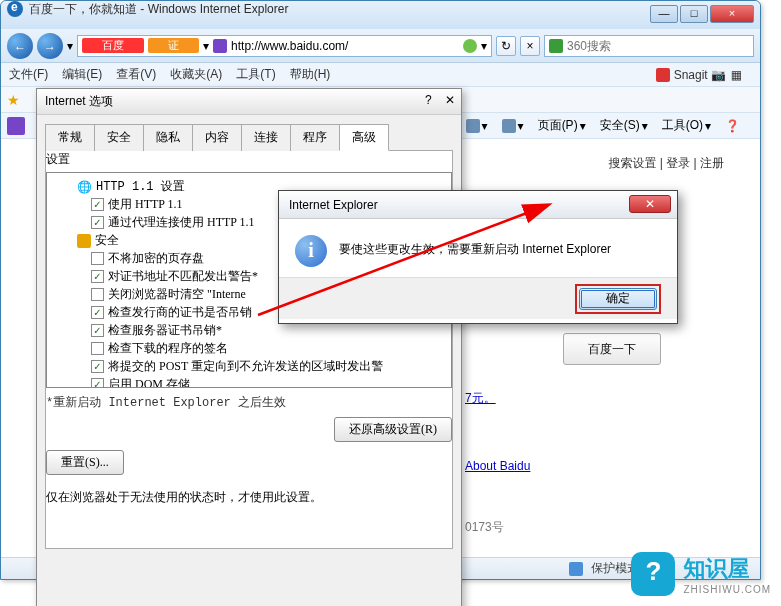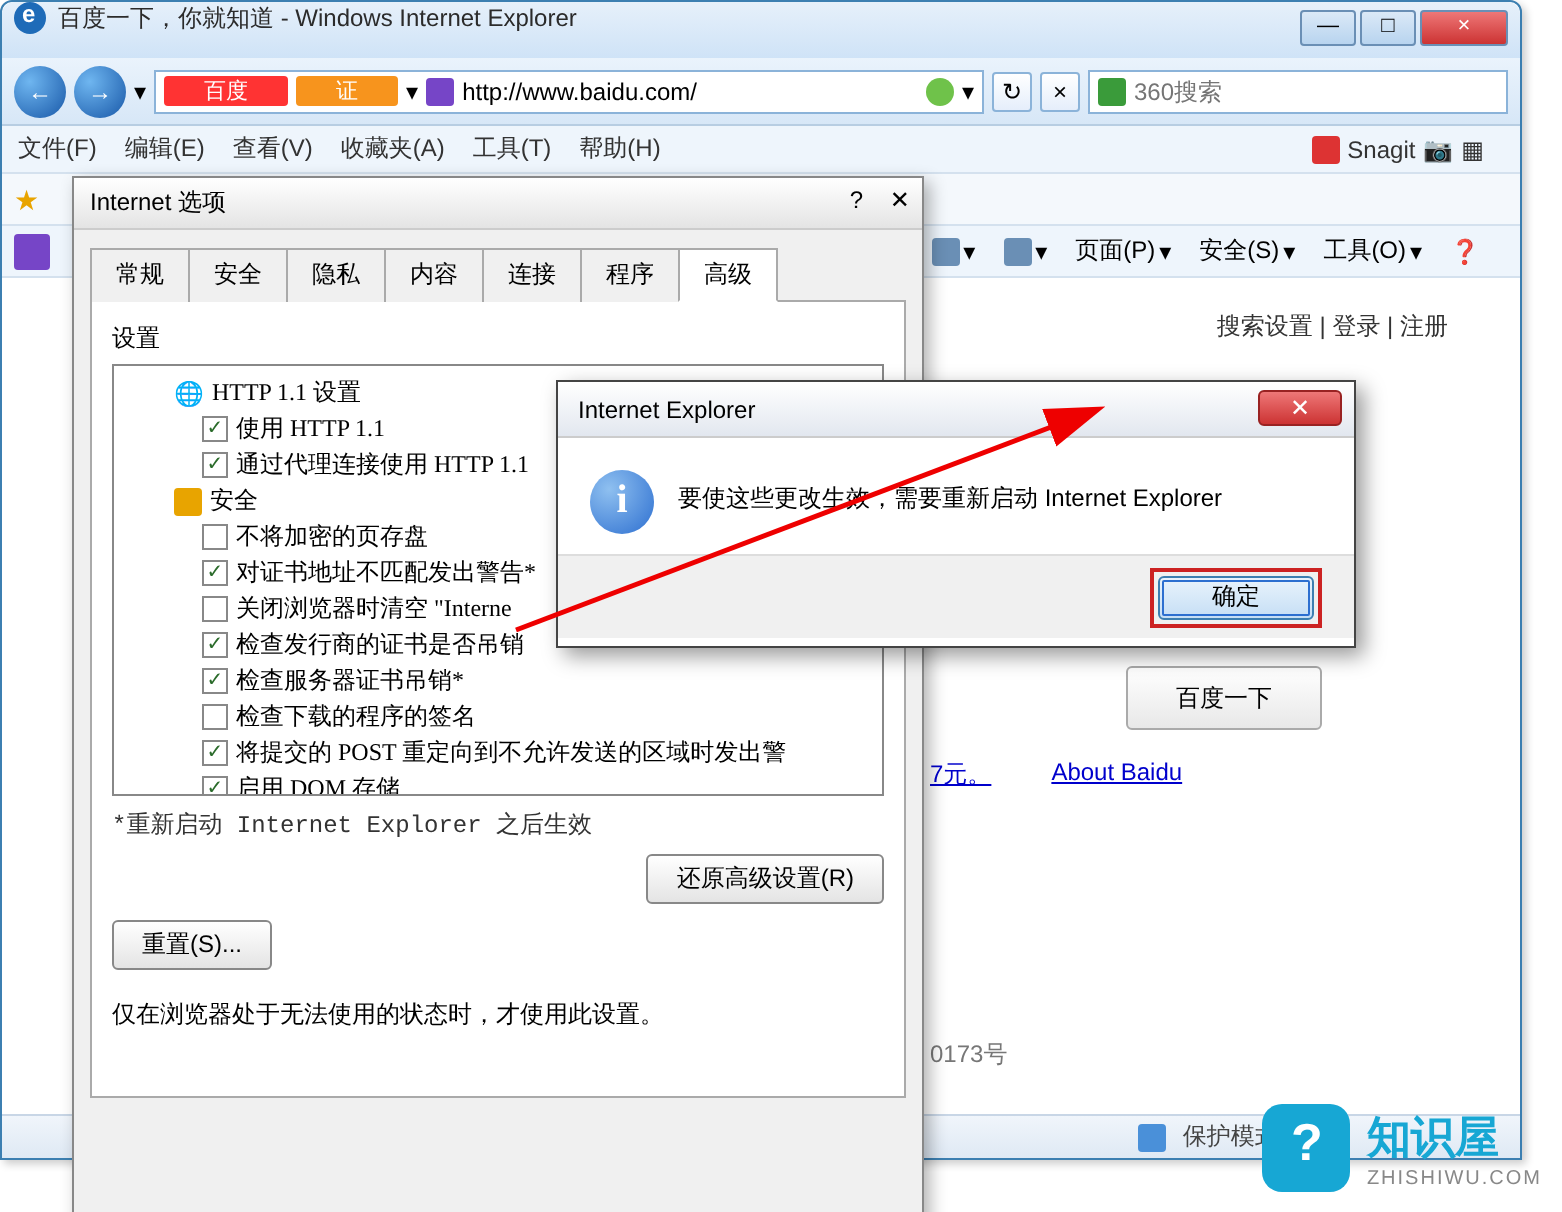--- a/index.html
+++ b/index.html
@@ -28,41 +28,41 @@
 .menubar .snag .s-ico{width:14px;height:14px;background:#d33;border-radius:2px}
 .favbar{height:26px;background:#f4f8fc;display:flex;align-items:center;padding:0 6px;gap:4px;border-bottom:1px solid #d4e1ee}
 .star{color:#e8a400;font-size:14px}
 .tabrow{height:26px;background:#eef5fc;display:flex;align-items:center;padding:0 6px;border-bottom:1px solid #d4e1ee}
 .tab{width:18px;height:18px;background:#7645c7;border-radius:2px}
 .toolrow{position:absolute;right:16px;display:flex;gap:6px;align-items:center}
 .tool{display:flex;align-items:center;gap:2px;padding:2px 4px}
 .tool .ico{width:14px;height:14px;background:#6a8fb5;border-radius:2px}
 .content{position:absolute;left:0;right:0;top:138px;bottom:22px;background:#fff}
 .rightlinks{position:absolute;right:36px;top:16px;color:#333}
-.centerlinks{position:absolute;left:464px;top:240px;display:flex;flex-direction:row;gap:30px}
+.centerlinks{position:absolute;left:464px;top:251px;display:flex;flex-direction:column;gap:52px}
 .centerlinks a{color:#0000cc;text-decoration:underline}
 .bdbtn{position:absolute;left:562px;top:194px;width:98px;height:32px;background:linear-gradient(#fff,#e8e8e8);border:1px solid #aaa;border-radius:3px;text-align:center;line-height:30px}
 .icp{position:absolute;left:464px;top:380px;color:#777}
 .statusbar{position:absolute;left:0;right:0;bottom:0;height:22px;background:linear-gradient(#f0f5fb,#dfe9f4);border-top:1px solid #c8d6e6;display:flex;align-items:center;justify-content:flex-end;padding:0 90px 0 10px;gap:8px;color:#444}
 .shield{width:14px;height:14px;background:#4a90d9;border-radius:2px}
 
 .dlg{position:absolute;left:36px;top:88px;width:426px;height:600px;background:#f0f0f0;border:1px solid #888;box-shadow:3px 3px 8px rgba(0,0,0,.3)}
 .dlg .dtitle{height:26px;background:linear-gradient(#fff,#e4e4e4);display:flex;align-items:center;padding:0 8px;border-bottom:1px solid #ccc}
 .dlg .dx{position:absolute;right:6px;top:4px;font-family:sans-serif}
 .tabs{display:flex;margin:8px 8px 0 8px;border-bottom:1px solid #aaa}
 .tabh{padding:4px 12px;border:1px solid #aaa;border-bottom:0;background:#f0f0f0;margin-right:-1px;position:relative;top:1px}
 .tabh.active{background:#fff;border-bottom:1px solid #fff}
-.panel{margin:0 8px 8px 8px;background:#fff;border:1px solid #aaa;border-top:0;padding:10px;height:398px;position:relative}
+.panel{margin:0 8px 8px 8px;background:#fff;border:1px solid #aaa;border-top:0;height:398px;position:relative}
 .tree{border:1px solid #888;height:216px;overflow:hidden;padding:4px;background:#fff;position:relative}
 .tree .grp{display:flex;align-items:center;gap:4px;margin:1px 0}
 .tree .ind{width:22px}
 .tree .cb{width:13px;height:13px;border:1px solid #888;background:#fff;display:inline-block;text-align:center;line-height:11px;font-size:10px;color:#2a6b2a}
 .tree .lock{width:14px;height:14px;background:#e8a400;border-radius:2px}
 .note{margin-top:6px;color:#333;font-family:Liberation Mono, monospace}
-.btn{background:linear-gradient(#fff,#e4e4e4);border:1px solid #888;border-radius:3px;padding:3px 14px;font-family:Liberation Sans, sans-serif}
+.btn{background:linear-gradient(#fff,#e4e4e4);border:1px solid #888;border-radius:3px;padding:3px 14px;font-family:Liberation Serif, serif}
 .dlgbtns{position:absolute;left:0;right:0;bottom:0;height:38px;background:#f0f0f0;display:flex;align-items:center;justify-content:flex-end;gap:8px;padding:0 12px;border-top:1px solid #ccc}
 
 .msg{position:absolute;left:278px;top:190px;width:400px;height:134px;background:#fff;border:1px solid #444;box-shadow:4px 4px 10px rgba(0,0,0,.4)}
 .msg .mtitle{height:28px;background:linear-gradient(#fff,#e2e7ef);display:flex;align-items:center;padding:0 10px;border-bottom:1px solid #ccc}
 .msg .mx{position:absolute;right:6px;top:4px;width:42px;height:18px;background:linear-gradient(#e77,#c33);border:1px solid #922;border-radius:3px;color:#fff;text-align:center;line-height:16px}
 .msg .mbody{padding:16px 16px 10px 16px;display:flex;align-items:flex-start;gap:12px}
 .msg .info{width:32px;height:32px;border-radius:50%;background:radial-gradient(circle at 30% 30%,#8fc0f0,#2d6fd0);color:#fff;font-weight:bold;font-size:20px;text-align:center;line-height:30px;font-family:Georgia,serif}
 .msg .mfoot{height:42px;background:#f0f0f0;border-top:1px solid #ddd;display:flex;align-items:center;justify-content:flex-end;padding:0 16px}
 .msg .okwrap{border:2px solid #c22;padding:2px}
 .msg .okbtn{width:78px;height:22px;background:linear-gradient(#e9f3fc,#c5def5);border:1px solid #3c7fb1;border-radius:3px;outline:1px solid #2d6fd0;outline-offset:-3px}
@@ -170,21 +170,21 @@
     <div class="tabh">连接</div>
     <div class="tabh">程序</div>
     <div class="tabh active">高级</div>
   </div>
   <div class="panel">
     <div style="font-family:SimSun;margin-bottom:4px">设置</div>
     <div class="tree">
       <div class="grp">
           <span class="ind"></span>
           <span>🌐</span>
-          <span style="font-family:Liberation Serif, serif">HTTP 1.1 设置</span>
+          <span style="font-family:Liberation Mono, monospace">HTTP 1.1 设置</span>
         </div>
       <div class="grp">
           <span class="ind"></span>
           <span class="ind" style="width:10px"></span>
           <span class="cb">✓</span>
           <span style="font-family:SimSun">使用 HTTP 1.1</span>
         </div>
       <div class="grp">
           <span class="ind"></span>
           <span class="ind" style="width:10px"></span>

